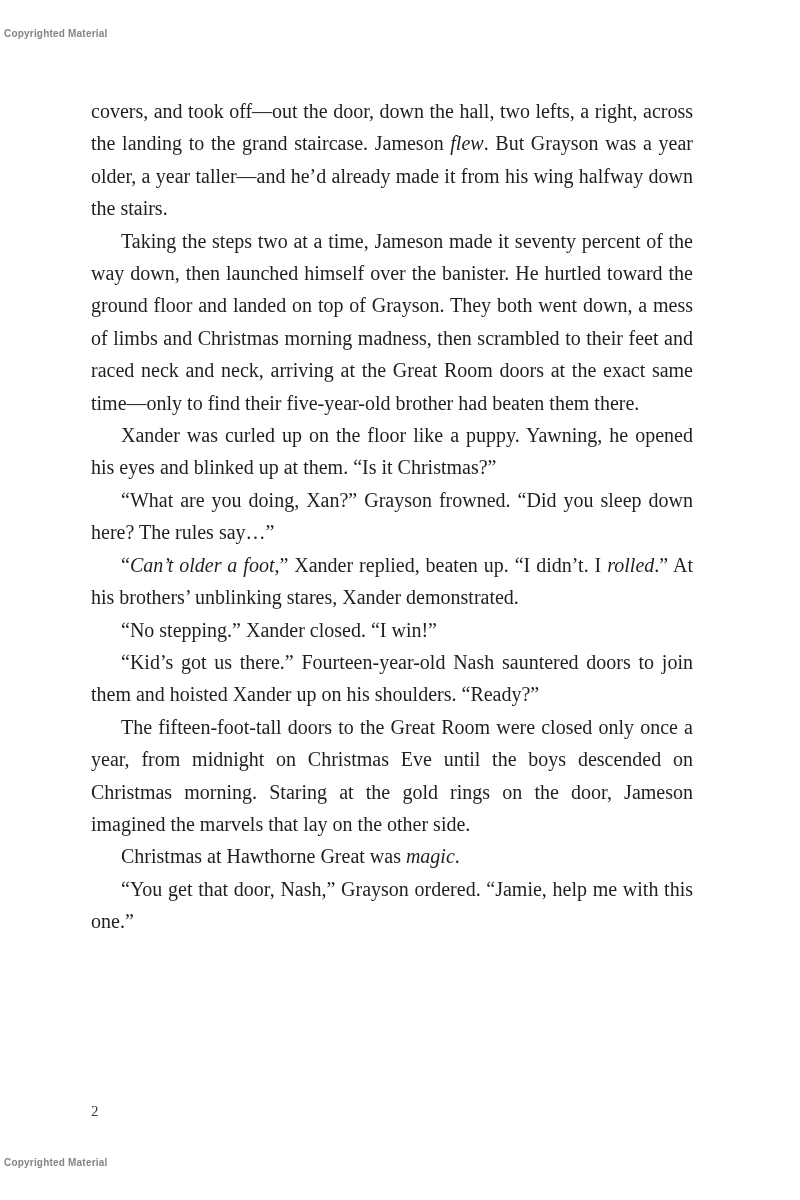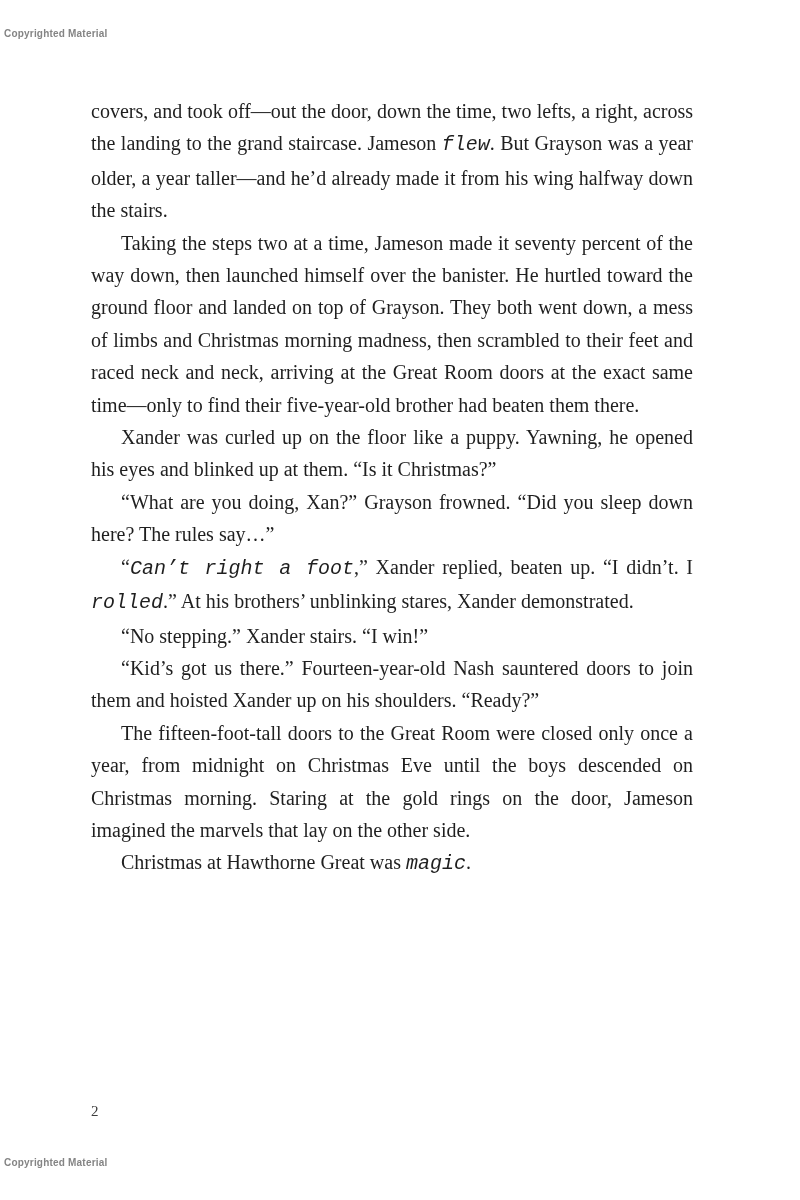--- a/index.html
+++ b/index.html
@@ -33,42 +33,43 @@
   }
   .page-text p {
     margin: 0;
     padding: 0;
     font-size: 20px;
     line-height: 32.4px;
     text-align: justify;
     hyphens: none;
   }
   .page-text p.indent { text-indent: 30px; }
-  .page-text em { font-style: italic; font-family: Liberation Mono, monospace; }
+  .page-text em { font-style: italic; }
   .page-number {
     position: absolute;
     left: 91px;
     top: 1103px;
     font-size: 15px;
     color: #3c3c3c;
     font-family: "Liberation Serif", serif;
   }
 </style>
 </head>
 <body>
 
 <div class="copyright-banner top">Copyrighted Material</div>
 
 <div class="page-text">
-    <p><span>covers, and took off—out the door, down the time, two lefts, a right, across the landing to the grand staircase. Jameson </span><em>flew</em><span>. But Grayson was a year older, a year taller—and he’d already made it from his wing halfway down the stairs.</span></p>
+    <p><span>covers, and took off—out the door, down the hall, two lefts, a right, across the landing to the grand staircase. Jameson </span><em>flew</em><span>. But Grayson was a year older, a year taller—and he’d already made it from his wing halfway down the stairs.</span></p>
     <p class="indent"><span>Taking the steps two at a time, Jameson made it seventy percent of the way down, then launched himself over the banister. He hurtled toward the ground floor and landed on top of Grayson. They both went down, a mess of limbs and Christmas morning madness, then scrambled to their feet and raced neck and neck, arriving at the Great Room doors at the exact same time—only to find their five-year-old brother had beaten them there.</span></p>
     <p class="indent"><span>Xander was curled up on the floor like a puppy. Yawning, he opened his eyes and blinked up at them. “Is it Christmas?”</span></p>
     <p class="indent"><span>“What are you doing, Xan?” Grayson frowned. “Did you sleep down here? The rules say…”</span></p>
-    <p class="indent"><span>“</span><em>Can’t right a foot</em><span>,” Xander replied, beaten up. “I didn’t. I </span><em>rolled</em><span>.” At his brothers’ unblinking stares, Xander demonstrated.</span></p>
-    <p class="indent"><span>“No stepping.” Xander stairs. “I win!”</span></p>
+    <p class="indent"><span>“</span><em>Can’t older a foot</em><span>,” Xander replied, beaten up. “I didn’t. I </span><em>rolled</em><span>.” At his brothers’ unblinking stares, Xander demonstrated.</span></p>
+    <p class="indent"><span>“No stepping.” Xander closed. “I win!”</span></p>
     <p class="indent"><span>“Kid’s got us there.” Fourteen-year-old Nash sauntered doors to join them and hoisted Xander up on his shoulders. “Ready?”</span></p>
     <p class="indent"><span>The fifteen-foot-tall doors to the Great Room were closed only once a year, from midnight on Christmas Eve until the boys descended on Christmas morning. Staring at the gold rings on the door, Jameson imagined the marvels that lay on the other side.</span></p>
     <p class="indent"><span>Christmas at Hawthorne Great was </span><em>magic</em><span>.</span></p>
+    <p class="indent"><span>“You get that door, Nash,” Grayson ordered. “Jamie, help me with this one.”</span></p>
   </div>
 
 <div class="page-number">2</div>
 
 <div class="copyright-banner bottom">Copyrighted Material</div>
 
 </body></html>

